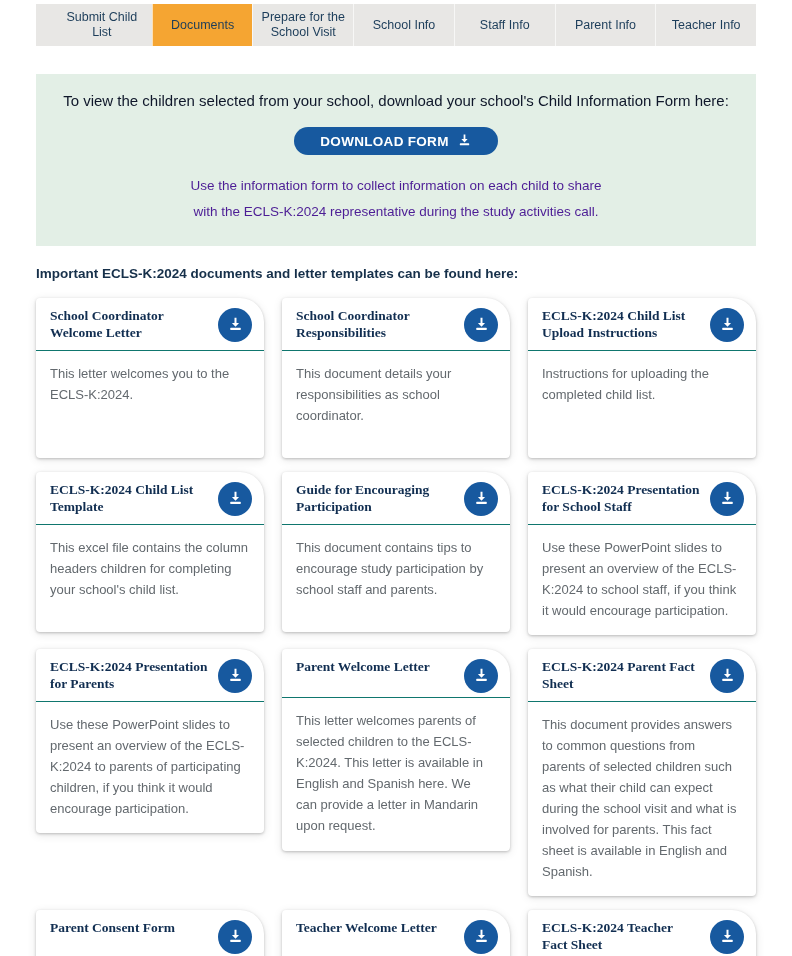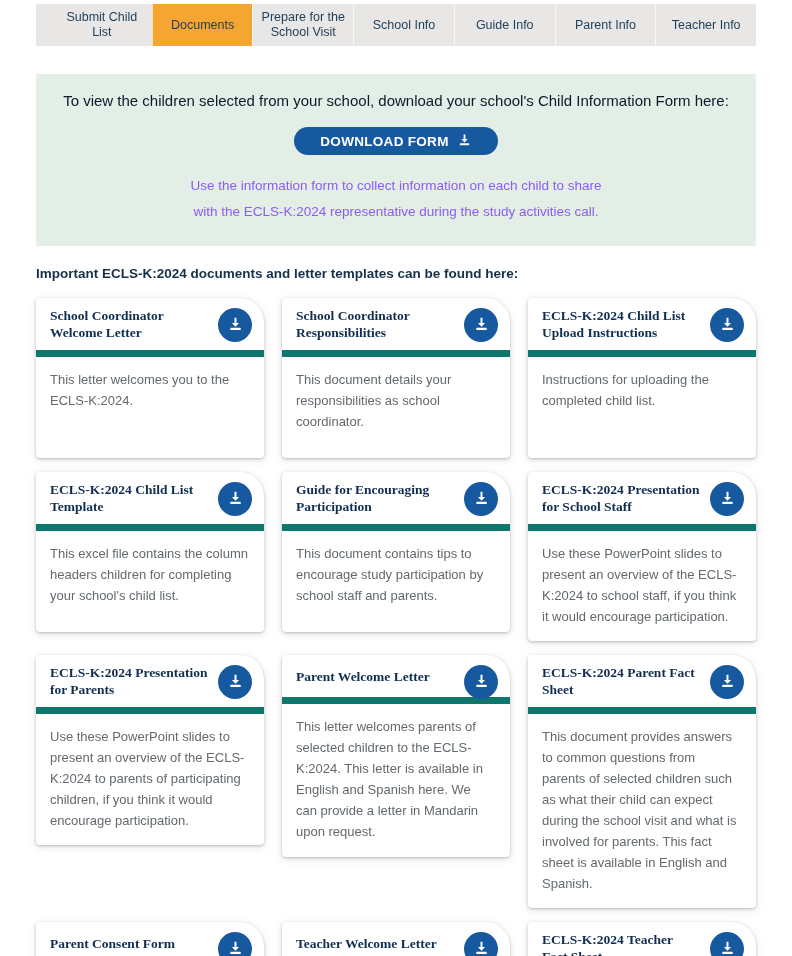--- a/index.html
+++ b/index.html
@@ -58,21 +58,21 @@
     border-radius: 19px;
     padding: 5px 26px;
     font-family: "Liberation Sans", sans-serif;
     font-size: 13.5px;
     font-weight: bold;
     letter-spacing: 0.3px;
     cursor: pointer;
   }
   .infobox-desc {
     margin-top: 18px;
-    color: #8b5cf6;
+    color: #4c1d95;
     font-size: 13.5px;
     line-height: 1.9;
   }
 
   
   .section-heading {
     margin-top: 20px;
     font-size: 13.5px;
     font-weight: bold;
     color: #16304a;
@@ -89,24 +89,23 @@
   }
   .doc-card {
     position: relative;
     background: #ffffff;
     border-radius: 4px 24px 4px 4px;
     box-shadow: 0 1px 3px rgba(0,0,0,0.22), 0 2px 10px rgba(0,0,0,0.10);
     min-height: 160px;
   }
   .doc-card-header {
     display: flex;
-    align-items: center;
     min-height: 49px;
     padding: 10px 56px 8px 14px;
-    border-bottom: 7px solid #0f766e;
+    border-bottom: 1px solid #0f766e;
   }
   .doc-card-title {
     font-family: "Liberation Serif", serif;
     font-weight: bold;
     font-size: 13.5px;
     line-height: 1.25;
     color: #112e51;
   }
   .doc-download-btn {
     position: absolute;
@@ -134,21 +133,21 @@
 </head>
 <body>
 
 <div class="container">
 
   <nav class="tabbar">
     <div class="tab">Submit Child List</div>
     <div class="tab active">Documents</div>
     <div class="tab">Prepare for the School Visit</div>
     <div class="tab">School Info</div>
-    <div class="tab">Guide Info</div>
+    <div class="tab">Staff Info</div>
     <div class="tab">Parent Info</div>
     <div class="tab">Teacher Info</div>
   </nav>
 
   <section class="infobox">
     <div class="infobox-heading">To view the children selected from your school, download your school's Child Information Form here:</div>
     <button class="download-form-btn">
       <span>DOWNLOAD FORM</span>
       <span class="dl-icon">
         <svg width="15" height="15" viewBox="0 0 24 24">

